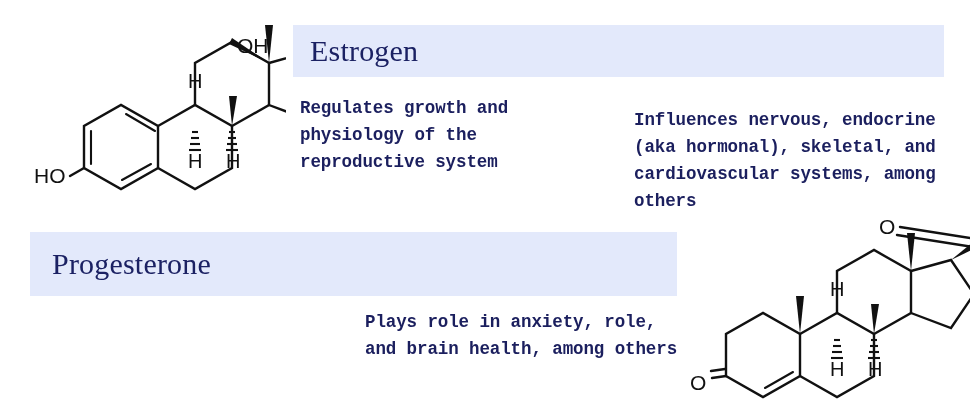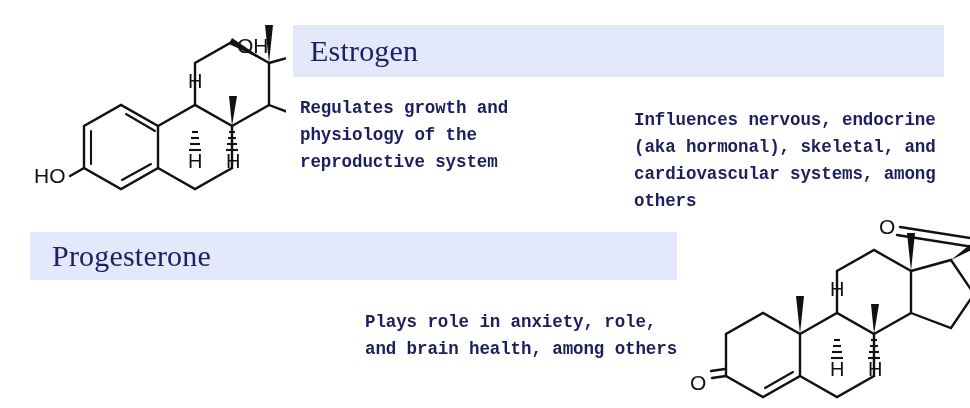--- a/index.html
+++ b/index.html
@@ -39,21 +39,21 @@
     left: 293px;
     top: 25px;
     width: 651px;
     height: 52px;
   }
   #band-estrogen .band-title { margin-left: 17px; }
   #band-progesterone {
     left: 30px;
     top: 232px;
     width: 647px;
-    height: 48px;
+    height: 64px;
   }
   #band-progesterone .band-title { margin-left: 22px; }
 
   
   .body-text {
     position: absolute;
     font-family: Liberation Mono, monospace;
     font-size: 17.5px;
     font-weight: bold;
     color: #1b1f5e;

